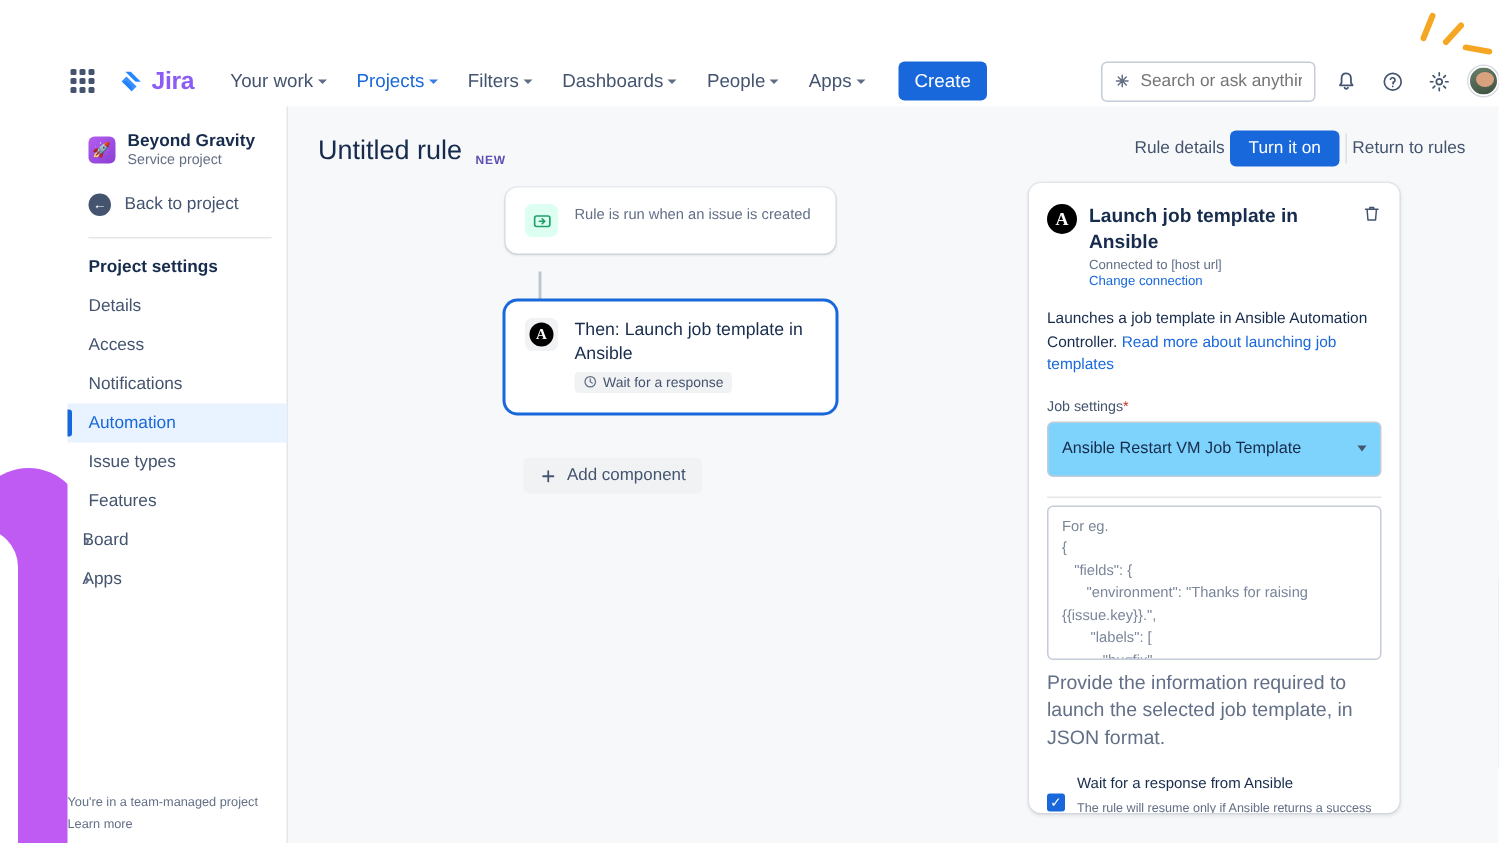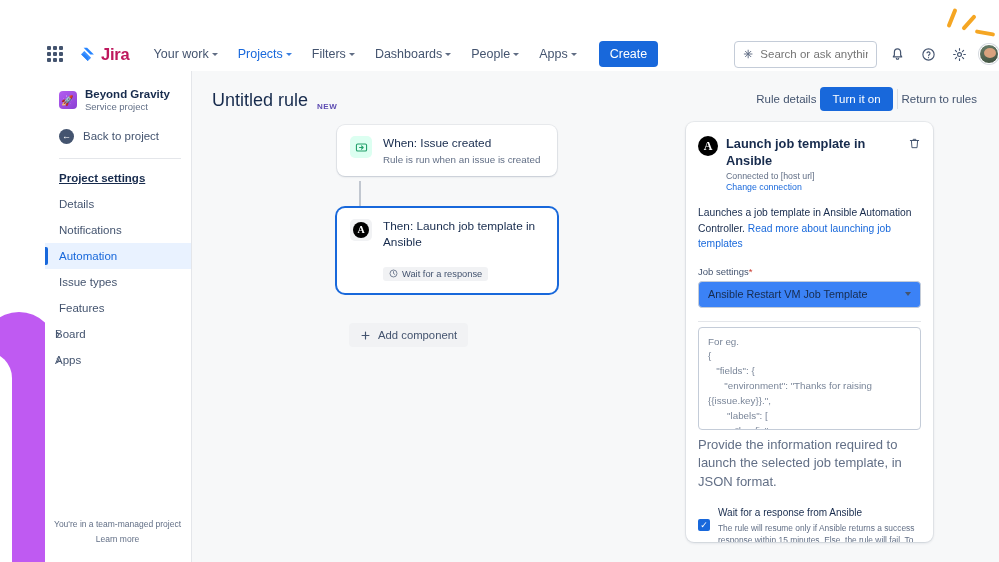--- a/index.html
+++ b/index.html
@@ -39,21 +39,21 @@
     position: absolute; left: 45px; top: 38px; width: 954px; height: 32px;
     display: flex; align-items: center; gap: 4px;
   }
   .appsgrid { width: 20px; height: 20px; display: grid;
     grid-template-columns: repeat(3,1fr); grid-template-rows: repeat(3,1fr);
     gap: 2px; padding: 2px; cursor: pointer; }
   .appsgrid i { background: #44546f; border-radius: 1px; display: block; }
   .jira-logo { display: flex; align-items: center; gap: 5px; margin-left: 10px;
     margin-right: 12px; cursor: pointer; }
   .jira-mark { width: 17px; height: 17px; position: relative; }
-  .jira-word { font-size: 16.5px; font-weight: 700; color: #be185d;
+  .jira-word { font-size: 16.5px; font-weight: 700; color: #8b5cf6;
     letter-spacing: -0.2px; }
   .navitem { display: flex; align-items: center; gap: 3px; font-size: 12.5px;
     color: #44546f; padding: 6px 8px; border-radius: 4px; cursor: pointer;
     white-space: nowrap; }
   .navitem.active { color: #1868db; position: relative; }
   .navitem.active::after { content:""; position:absolute; left:8px; right:8px;
     bottom:-9px; height:2px; background:#1868db; border-radius:1px; }
   .caret { width: 0; height: 0; border-left: 3.2px solid transparent;
     border-right: 3.2px solid transparent; border-top: 3.6px solid currentColor;
     opacity: .85; margin-top: 1px; }
@@ -93,29 +93,29 @@
   .back-row { display: flex; align-items: center; gap: 9px;
     padding: 9px 12px 9px 14px; cursor: pointer; }
   .back-circ { width: 15px; height: 15px; border-radius: 50%;
     background: #44546f; color: #fff; font-size: 9px; display: flex;
     align-items: center; justify-content: center; }
   .back-lbl { font-size: 11.5px; color: #44546f; font-weight: 500; }
   .side-sep { height: 1px; background: #e4e6ea; margin: 5px 10px 6px 14px; }
   .side-item { display: block; font-size: 11.5px; color: #44546f;
     padding: 7px 12px 7px 14px; cursor: pointer; position: relative;
     white-space: nowrap; }
-  .side-item.head { font-weight: 700; color: #172b4d; text-decoration: underline; }
+  .side-item.head { font-weight: 700; color: #172b4d; }
   .side-item.sel { background: #e9f2ff; color: #1868db; font-weight: 500; }
   .side-item.sel::before { content:""; position:absolute; left:0; top:4px;
     bottom:4px; width:2.5px; background:#1868db; border-radius:0 2px 2px 0; }
   .side-item.exp { padding-left: 10px; }
   .side-item.exp::before { content:"›"; position:absolute; left:11px; top:6px;
     font-size: 12px; color: #626f86; font-weight: 700; }
-  .side-foot { position: absolute; left: 0; right: 1px; bottom: 16px;
-    text-align: center; }
+  .side-foot { position: absolute; left: 0; right: 1px; bottom: 6px;
+    }
   .side-foot div { font-size: 8.5px; color: #626f86; line-height: 1.7; }
   .side-foot .lm { color: #626f86; text-decoration: none; cursor: pointer; }
 
   
   .canvas { position: absolute; left: 192px; top: 71px; right: 0; bottom: 0;
     background: #f7f8f9; }
   .rule-header { position: absolute; left: 20px; top: 16px; right: 22px;
     display: flex; align-items: flex-end; }
   .rule-title { font-size: 18px; color: #172b4d; font-weight: 400; }
   .badge-new { font-size: 8px; font-weight: 700; color: #5e4db2;
@@ -140,21 +140,21 @@
   .ico-green { background: #dcfff1; }
   .ico-ansible { background: #f1f2f4; }
   .ansible-circle { width: 16px; height: 16px; border-radius: 50%;
     background: #000; color: #fff; font-size: 10px; font-weight: 700;
     display: flex; align-items: center; justify-content: center;
     font-family: "Liberation Serif", serif; }
   .card-title { font-size: 11.8px; color: #172b4d; font-weight: 500;
     line-height: 1.35; }
   .card-sub { font-size: 9.8px; color: #626f86; margin-top: 2px; }
   .chip { display: inline-flex; align-items: center; gap: 4px;
-    background: #f1f2f4; border-radius: 3px; padding: 2px 6px; margin-top: 16px;
+    background: #f1f2f4; border-radius: 3px; padding: 2px 6px; margin-top: 4px;
     font-size: 9.3px; color: #44546f; }
   .addcomp { display: inline-flex; align-items: center; gap: 7px;
     background: #f1f2f4; border-radius: 4px; padding: 6px 11px;
     font-size: 11.3px; color: #44546f; cursor: pointer; margin-left: 12px; }
 
   
   .panel { position: absolute; left: 494px; top: 51px; width: 247px;
     height: 420px; background: #fff; border-radius: 8px;
     box-shadow: 0 1px 3px rgba(9,30,66,.14), 0 0 0 1px rgba(9,30,66,.05);
     overflow: hidden; }
@@ -166,23 +166,23 @@
     font-family: "Liberation Serif", serif; }
   .p-title { font-size: 12.8px; font-weight: 700; color: #172b4d; line-height: 1.3; }
   .p-conn { font-size: 8.8px; color: #626f86; margin-top: 2px; }
   .p-change { font-size: 8.8px; color: #1868db; cursor: pointer; margin-top: 1px; }
   .trash { margin-left: auto; cursor: pointer; color: #44546f; }
   .p-desc { font-size: 10.3px; color: #172b4d; line-height: 1.5; margin-top: 13px; }
   .p-desc a { color: #1868db; text-decoration: none; cursor: pointer; }
   .f-label { font-size: 9.5px; color: #44546f; font-weight: 500; margin-top: 14px;
     margin-bottom: 4px; }
   .req { color: #c9372c; }
-  .select { display: flex; align-items: center; height: 27px;
+  .select { display: flex; align-items: center; height: 37px;
     border: 1px solid #c4ccd8; border-radius: 4px; padding: 0 9px;
-    font-size: 10.8px; color: #172b4d; background: #3b82f6; cursor: pointer; text-align: center; }
+    font-size: 10.8px; color: #172b4d; background: #7dd3fc; cursor: pointer; text-align: center; }
   .select .caret2 { margin-left: auto; width:0;height:0;
     border-left:3.5px solid transparent;border-right:3.5px solid transparent;
     border-top:4px solid #44546f; }
   .hr { height: 1px; background: #e4e6ea; margin: 13px 0 0 0; }
   .textarea { margin-top: 5px; border: 1px solid #c4ccd8; border-radius: 4px;
     height: 103px; padding: 7px 9px; font-size: 9.8px; color: #7a8699;
     line-height: 1.52; white-space: pre; overflow: hidden; cursor: text;
     background: #fff; }
   .help { font-size: 13px; color: #626f86; line-height: 1.45; margin-top: 6px; }
   .opt { display: flex; align-items: flex-start; gap: 8px; margin-top: 14px; }
@@ -320,20 +320,21 @@
 
     <div class="back-row">
       <div class="back-circ">←</div>
       <span class="back-lbl">Back to project</span>
     </div>
 
     <div class="side-sep"></div>
 
     <div class="side-item head">Project settings</div>
     <div class="side-item">Details</div>
+    <div class="side-item">Access</div>
     <div class="side-item">Notifications</div>
     <div class="side-item sel">Automation</div>
     <div class="side-item">Issue types</div>
     <div class="side-item">Features</div>
     <div class="side-item exp">Board</div>
     <div class="side-item exp">Apps</div>
 
     <div class="side-foot">
       <div>You're in a team-managed project</div>
       <div class="lm">Learn more</div>
@@ -358,21 +359,20 @@
       <div class="connector" style="top:120px; height:30px;"></div>
 
       <div class="card">
         <div class="card-ico ico-green">
           <svg width="13" height="13" viewBox="0 0 20 20" fill="none" stroke="#22a06b" stroke-width="1.7">
             <rect x="2.2" y="4.6" width="15.6" height="10.8" rx="2"></rect>
             <path d="M7 10 h5 M10 7.6 L12.6 10 L10 12.4" stroke-linecap="round" stroke-linejoin="round"></path>
           </svg>
         </div>
         <div>
-          <div class="card-title">When: Issue created</div>
           <div class="card-sub">Rule is run when an issue is created</div>
         </div>
       </div>
 
       <div class="card sel" style="margin-top:32px;">
         <div class="card-ico ico-ansible">
           <span class="ansible-circle">A</span>
         </div>
         <div>
           <div class="card-title">Then: Launch job template in Ansible</div>

